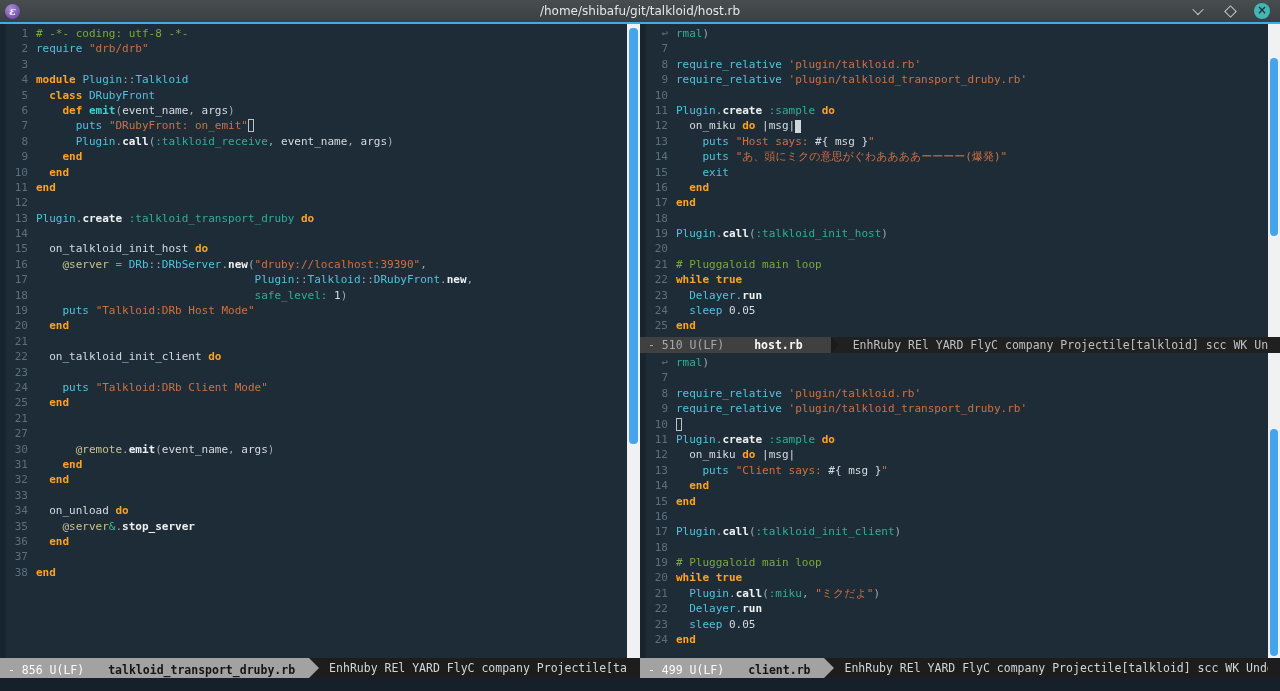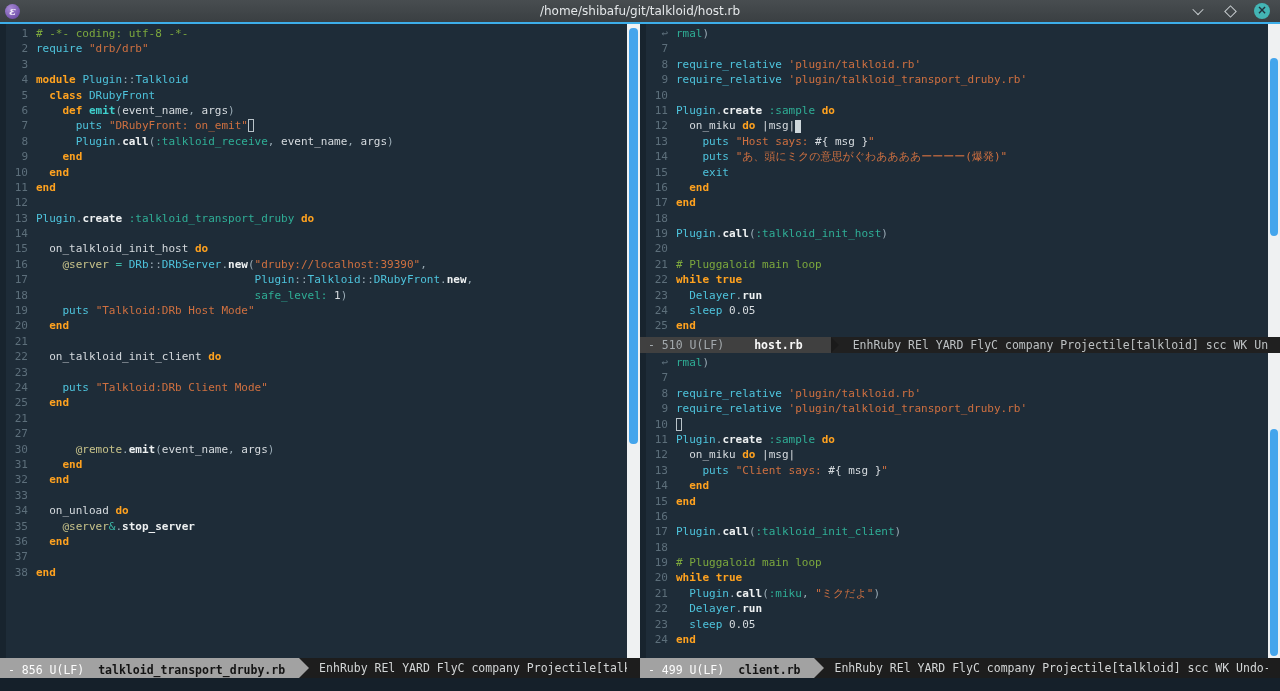--- a/index.html
+++ b/index.html
@@ -52,21 +52,21 @@
   .tk-op{color:#3cb8a8}
   .tk-cur{display:inline-block;width:6px;height:13px;background:#ced7db;vertical-align:-2px;}
   .tk-curh{display:inline-block;width:6px;height:13px;border:1px solid #b9c3c9;
            box-sizing:border-box;vertical-align:-2px;}
   
   .modeline{display:flex;align-items:stretch;overflow:hidden;white-space:nowrap;
             font-family:"DejaVu Sans Mono",monospace;font-size:11.5px;}
   .ml-light{height:20px;background:#1d1d1d;}
   .ml-light .ml-seg1{background:#a2a2a2;color:#fcfcfc;display:flex;align-items:center;
                      padding:4px 14px 0 8px;}
-  .ml-light .ml-file{color:#141414;font-weight:bold;margin-left:14px;}
+  .ml-light .ml-file{color:#141414;font-weight:bold;margin-left:24px;}
   .ml-light .ml-arrow{width:0;height:0;border-top:10px solid transparent;
                       border-bottom:10px solid transparent;border-left:10px solid #a2a2a2;}
   .ml-light .ml-minors{color:#d2d5d6;display:flex;align-items:center;padding-left:10px;}
   .ml-dark{height:16px;background:#202020;}
   .ml-dark .ml-seg1{background:#404040;color:#a3a9ad;display:flex;align-items:center;
                     padding:0 28px 0 8px;}
   .ml-dark .ml-file{color:#f7f7f7;font-weight:bold;margin-left:30px;}
   .ml-dark .ml-arrow{width:0;height:0;border-top:8px solid transparent;
                      border-bottom:8px solid transparent;border-left:8px solid #1a1a1a;}
   .ml-dark .ml-minors{color:#bcc0c2;display:flex;align-items:center;padding-left:14px;}

